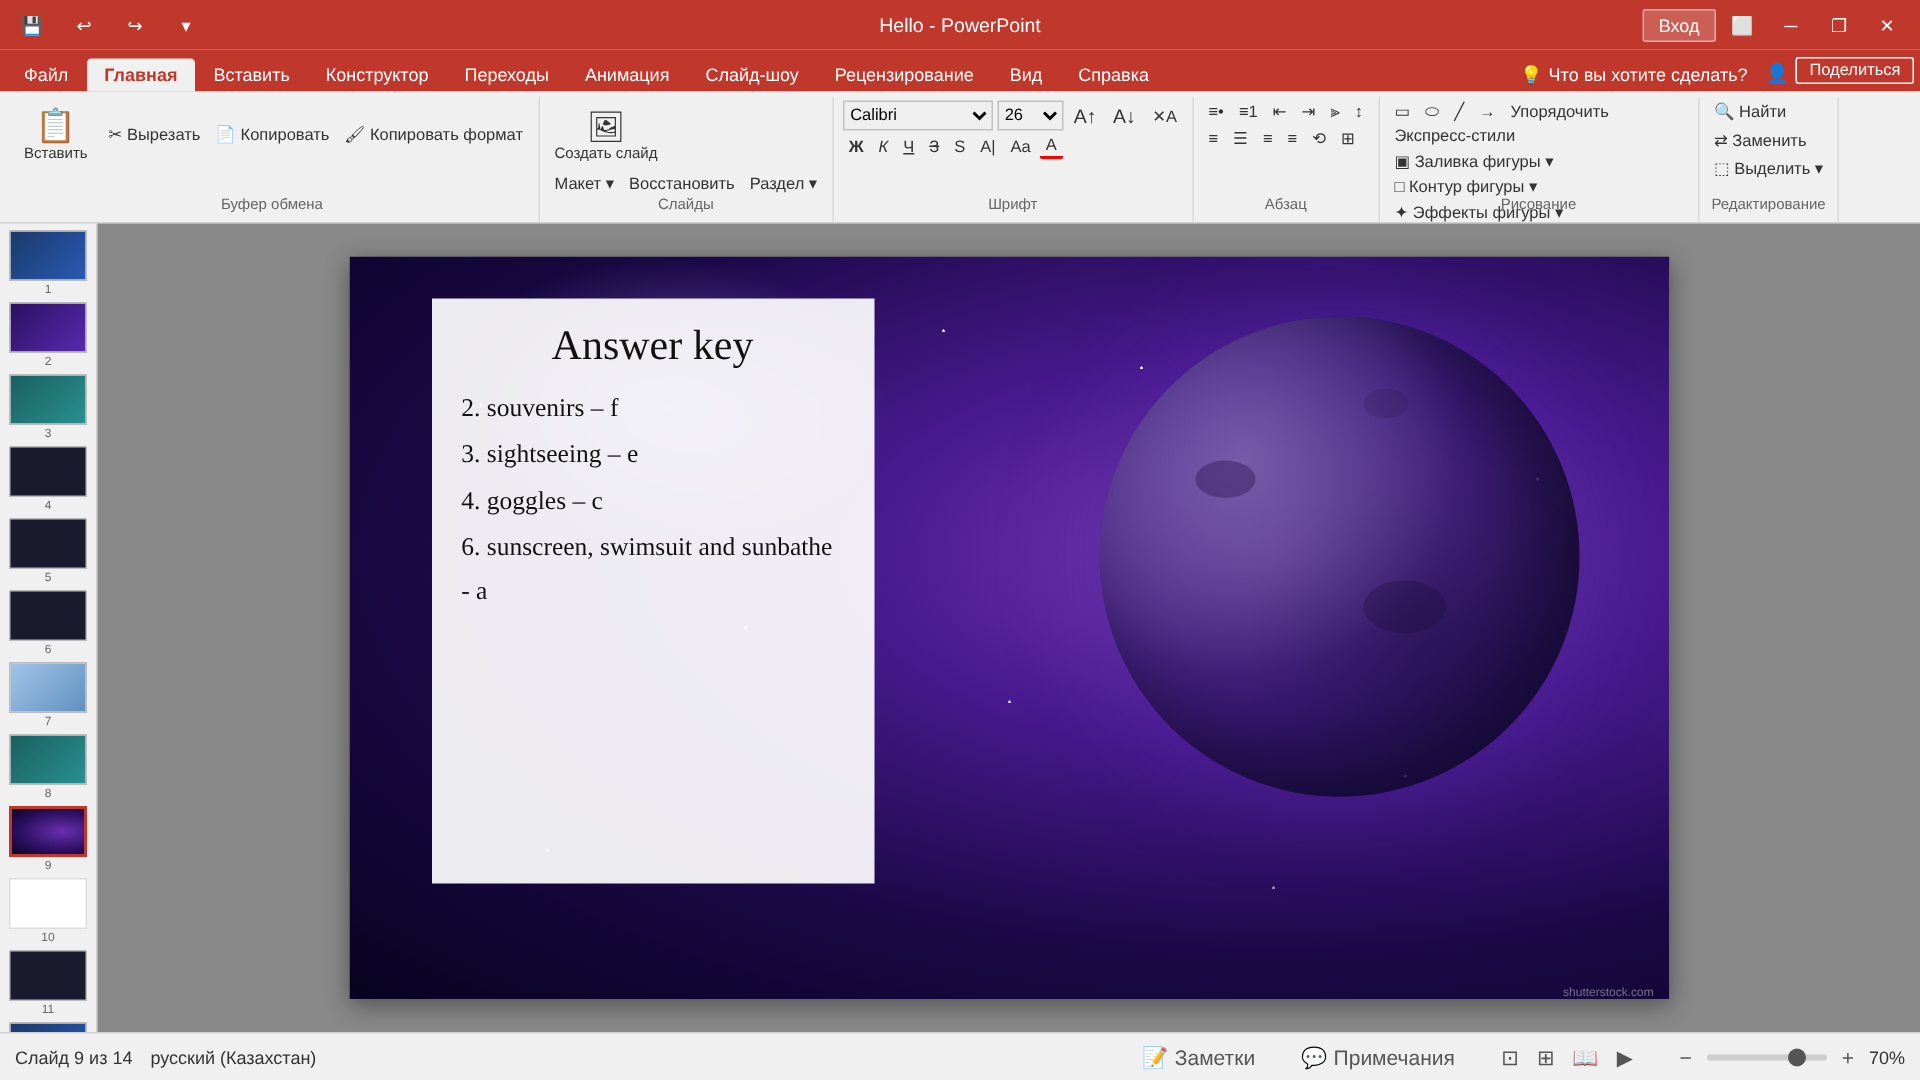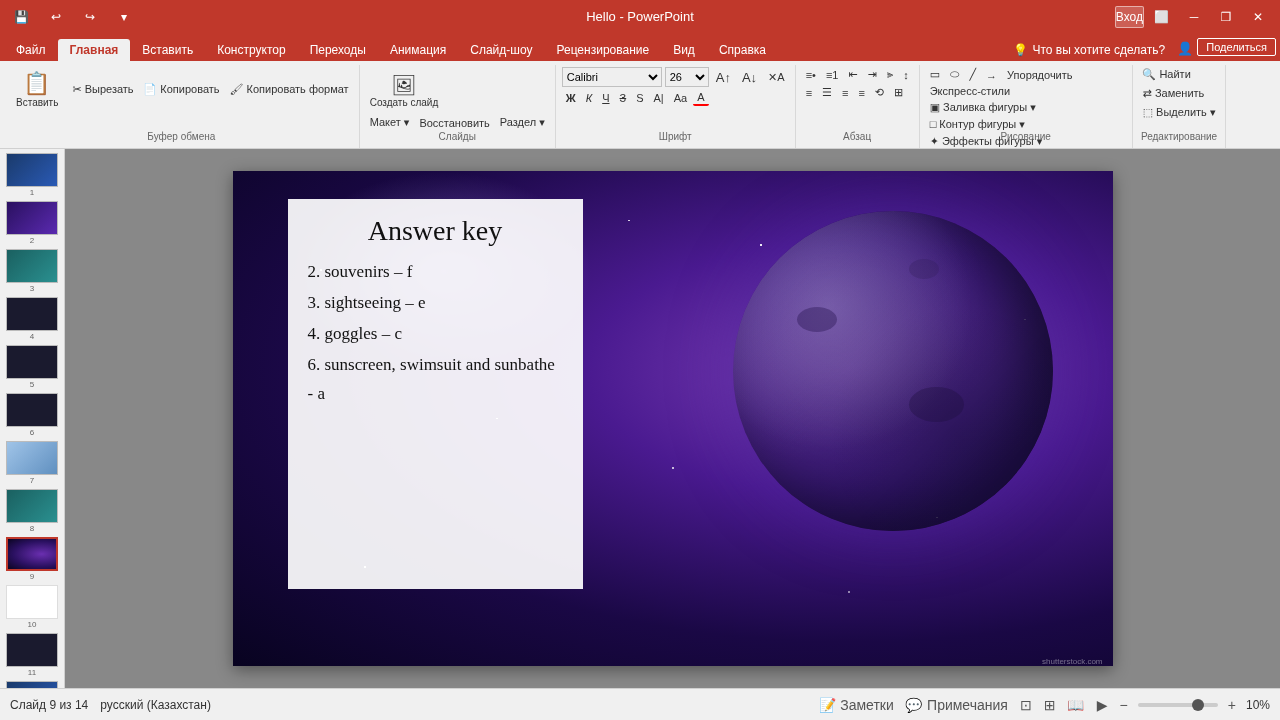--- a/index.html
+++ b/index.html
@@ -30,21 +30,21 @@
     #titlebar .right-controls {
       display: flex;
       align-items: center;
       gap: 4px;
       margin-left: auto;
     }
     .sign-in-btn {
       background: rgba(255,255,255,0.2);
       border: 1px solid rgba(255,255,255,0.5);
       color: white;
-      padding: 3px 0;
+      padding: 3px 10px;
       font-size: 12px;
       cursor: pointer;
       border-radius: 2px;
       margin-left: 28px;
     }
     .win-control {
       background: transparent;
       border: none;
       color: white;
       width: 28px;
@@ -293,21 +293,21 @@
       border-top: 1px solid #d0d0d0;
       display: flex;
       align-items: center;
       padding: 0 10px;
       font-size: 12px;
       color: #333;
       gap: 12px;
     }
     .status-right {
       margin-left: auto;
-      display: flex; align-items: center; gap: 4px;
+      display: flex; align-items: center; gap: 23px;
     }
     .zoom-slider {
       width: 80px; height: 4px; background: #ccc; border-radius: 2px;
       position: relative; cursor: pointer;
     }
     .zoom-thumb {
       position: absolute; top: -4px; left: 75%;
       width: 12px; height: 12px; background: #555;
       border-radius: 50%; transform: translateX(-50%);
     }
@@ -565,16 +565,16 @@
       <button class="view-btn">⊞</button>
       <button class="view-btn">📖</button>
       <button class="view-btn">▶</button>
     </div>
     <div style="display:flex;align-items:center;gap:6px;">
       <button class="view-btn">−</button>
       <div class="zoom-slider">
         <div class="zoom-thumb"></div>
       </div>
       <button class="view-btn">+</button>
-      <span>10%</span>
+      <span>70%</span>
     </div>
   </div>
 </div>
 
 </body></html>

